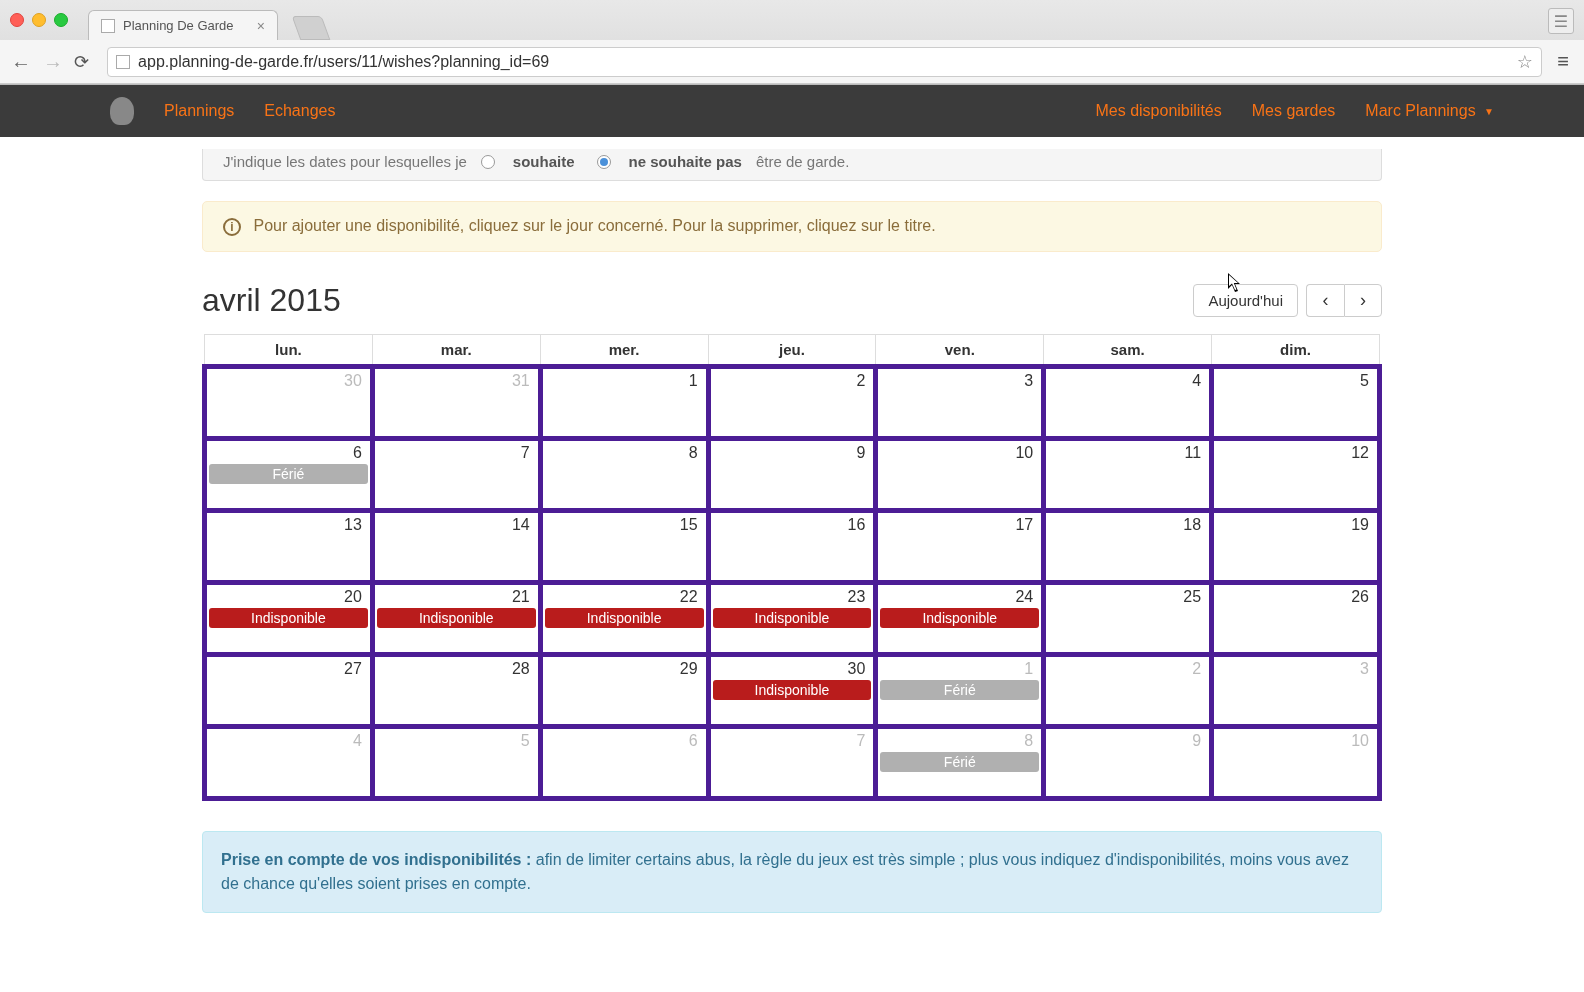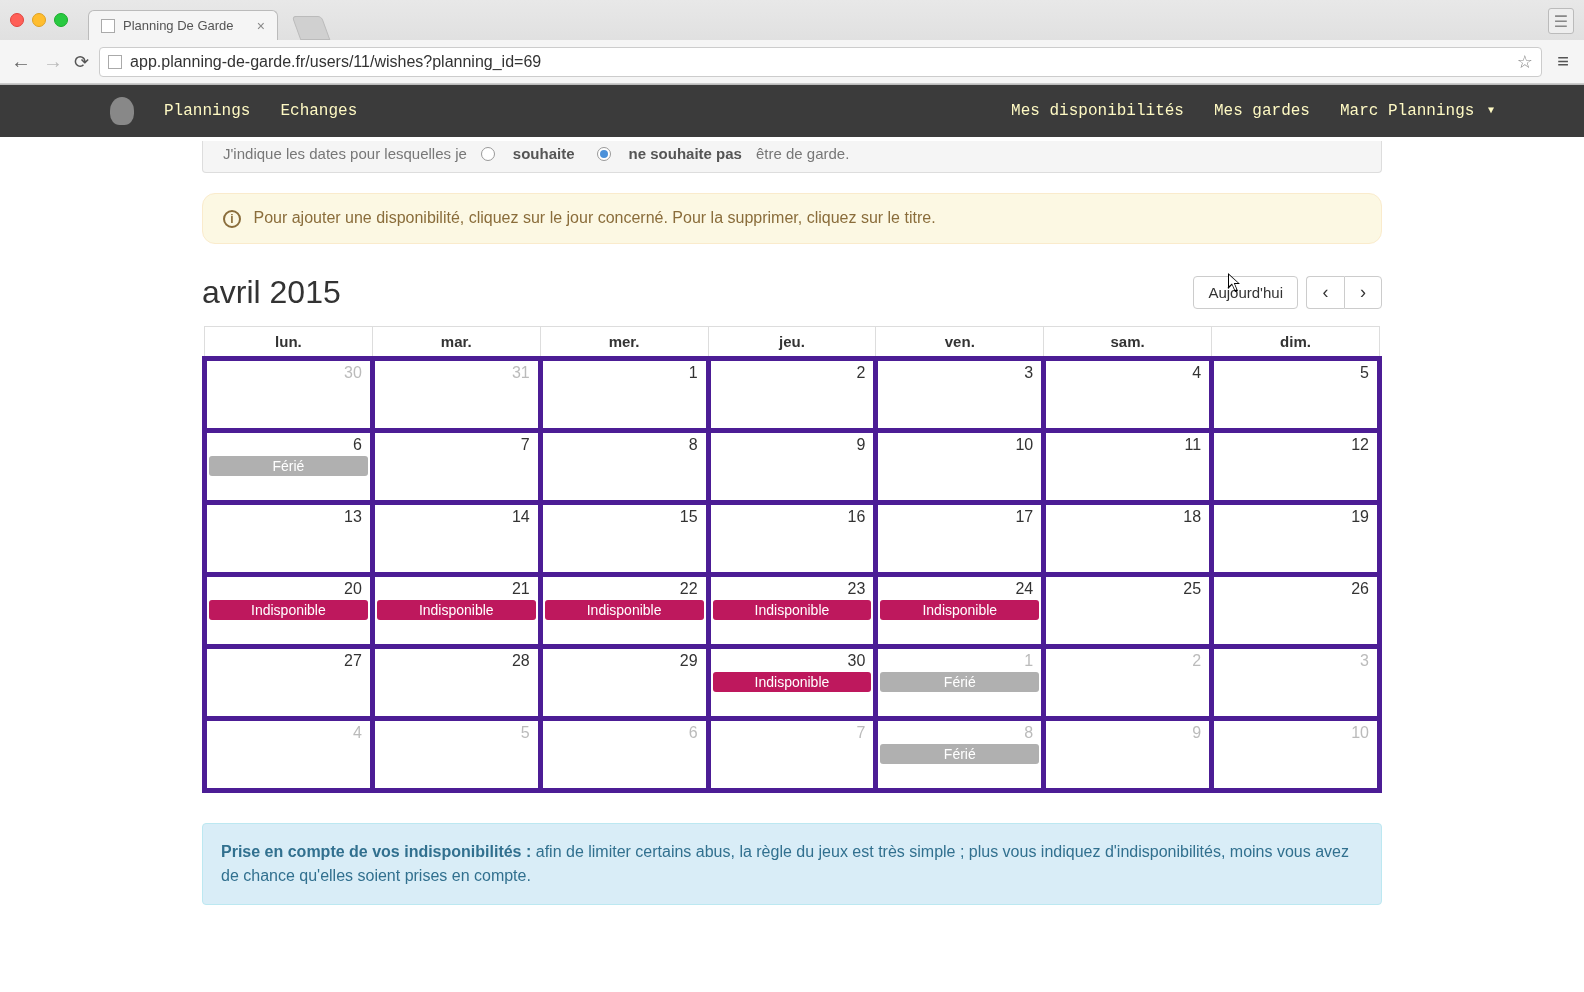--- a/index.html
+++ b/index.html
@@ -70,20 +70,21 @@
     }
     .nav-btn { font-size: 20px; color: #666; width: 22px; text-align: center; }
     .nav-btn.disabled { color: #bbb; }
     .reload { font-size: 18px; color: #555; }
     .url-bar {
       flex: 1;
       display: flex; align-items: center;
       background: #fff; border: 1px solid #ccc;
       border-radius: 4px; padding: 4px 8px;
       height: 30px;
+      margin-left: 8px;
     }
     .url-bar .doc-icon { width: 14px; height: 14px; border: 1px solid #aaa; margin-right: 8px; }
     .url-text { flex: 1; font-size: 16px; color: #333; }
     .url-star { color: #888; font-size: 18px; margin-left: 6px; }
     .hamburger { font-size: 20px; color: #555; width: 22px; text-align: center; }
 
     
     .page-navbar {
       background: #3b3b3b; color: #c8c8c8;
       height: 52px;
@@ -91,57 +92,57 @@
       padding: 0 90px 0 110px;
       font-size: 16px;
     }
     .brand-icon {
       width: 24px; height: 28px;
       background: #888; border-radius: 50% 50% 40% 40%;
       margin-right: 30px;
     }
     .navbar-left { display: flex; gap: 30px; }
     .navbar-right { margin-left: auto; display: flex; gap: 30px; align-items: center; }
-    .navbar-item { color: #fef9c3; text-decoration: none; cursor: pointer; font-family: Liberation Mono, monospace; }
+    .navbar-item { color: #f97316; text-decoration: none; cursor: pointer; }
     .caret { font-size: 10px; vertical-align: middle; margin-left: 4px; }
 
     
     .content-outer {
       height: calc(992px - 40px - 44px - 52px);
       overflow: auto;
       background: #fff;
     }
     .container {
       max-width: 1180px;
       margin: 0 auto;
       padding: 0 0;
     }
     .partial-box {
       border: 1px solid #ddd;
       border-top: none;
       border-radius: 0 0 4px 4px;
       background: #f5f5f5;
       padding: 4px 20px 10px 20px;
-      margin: 4px 0 20px 0;
+      margin: 12px 0 20px 0;
       color: #777;
       font-size: 15px;
       display: flex; align-items: center; gap: 6px;
       white-space: nowrap;
       overflow: hidden;
     }
     .radio-opt { display: inline-flex; align-items: center; gap: 18px; margin: 0 8px; }
     .radio-circle { width: 14px; height: 14px; border: 1px solid #999; border-radius: 50%; display: inline-block; background: #fff; position: relative;}
     .radio-circle.checked::after { content: ""; position: absolute; width: 8px; height: 8px; background: #4a90d9; border-radius: 50%; top: 2px; left: 2px; }
     .opt-label { font-weight: 700; color: #555; }
 
     .help-alert {
       background: #fcf8e3;
       border: 1px solid #faebcc;
       color: #8a6d3b;
-      border-radius: 13px;
+      border-radius: 5px;
       padding: 15px 20px;
       margin-bottom: 30px;
       font-size: 16px;
     }
     .help-icon { font-weight: 700; margin-right: 8px; display: inline-flex; width: 18px; height: 18px; border: 2px solid #8a6d3b; border-radius: 50%; align-items: center; justify-content: center; font-size: 12px;}
 
     
     .cal-header { display: flex; align-items: center; margin-bottom: 15px; }
     .cal-title { font-size: 32px; color: #333; }
     .cal-toolbar { margin-left: auto; display: flex; gap: 8px; position: relative; }
@@ -188,21 +189,21 @@
     .event {
       margin: 2px 2px 2px 2px;
       border-radius: 3px;
       text-align: center;
       color: #fff;
       font-size: 14px;
       padding: 2px 0;
       font-weight: 400;
     }
     .event.grey { background: #b0b0b0; }
-    .event.red { background: #be185d; }
+    .event.red { background: #b91c1c; }
 
     .info-box {
       margin-top: 30px;
       background: #d9edf7;
       border: 1px solid #bce8f1;
       color: #31708f;
       border-radius: 4px;
       padding: 16px 18px;
       font-size: 16px;
       line-height: 1.5;

